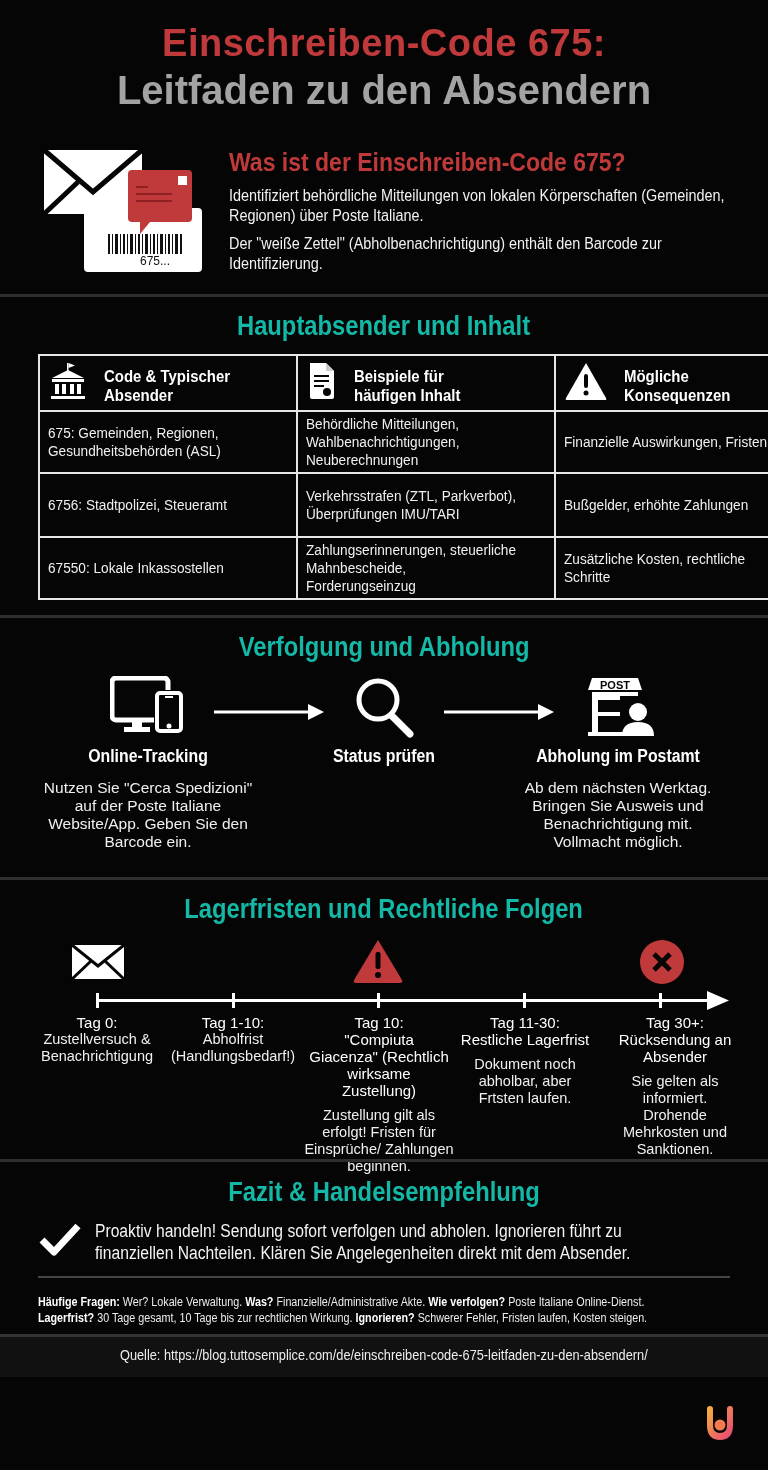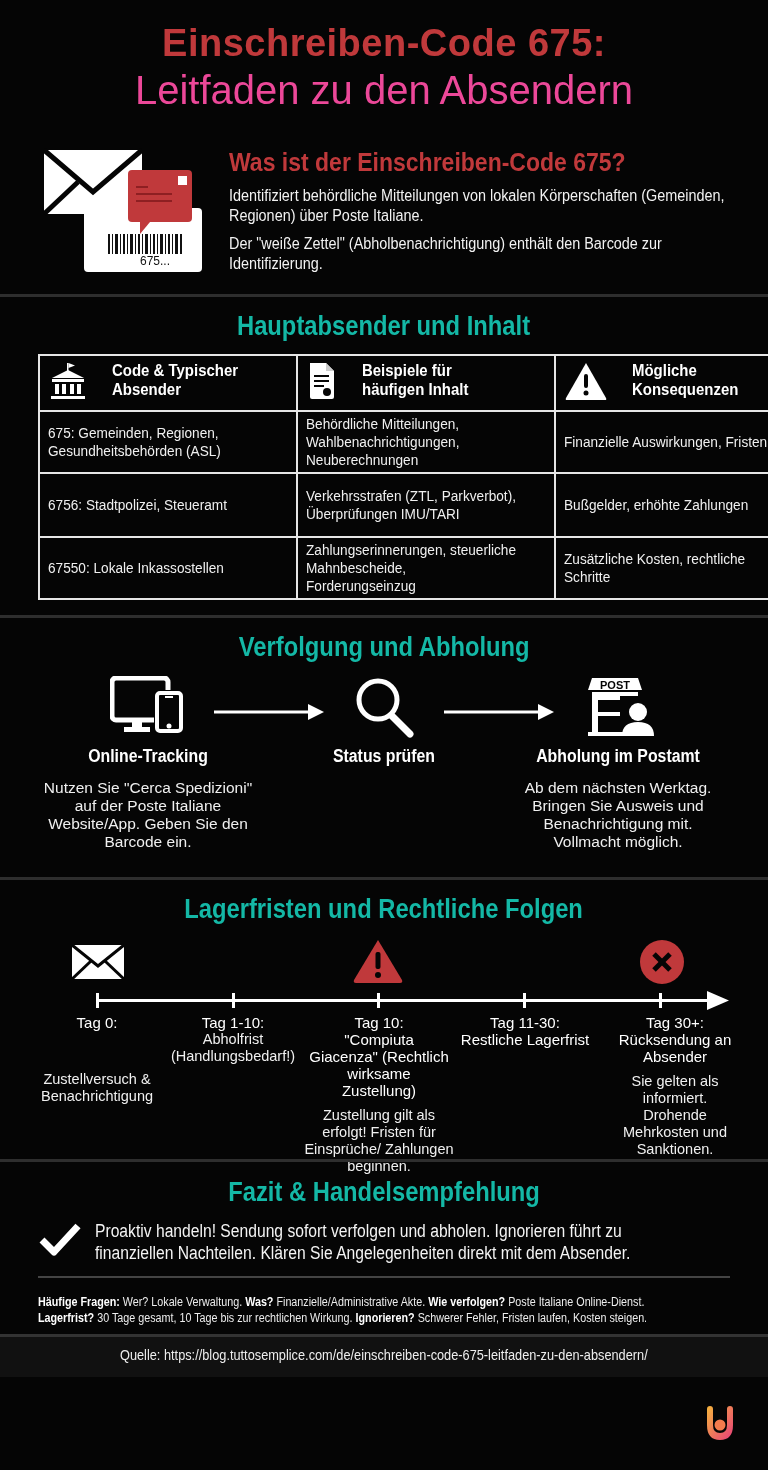--- a/index.html
+++ b/index.html
@@ -1,33 +1,33 @@
 <!DOCTYPE html>
 <html><head>
 <meta charset="utf-8">
 <style>
   html, body { margin:0; padding:0; }
   body { width:768px; height:1470px; background:#050505; color:#fff; font-family:"Liberation Sans", sans-serif; position:relative; overflow:hidden; }
   .abs { position:absolute; }
 
   .title1 { top:22px; left:0; width:768px; text-align:center; font-size:38px; font-weight:bold; color:#c0393b; letter-spacing:0.5px; }
-  .title2 { top:68px; left:0; width:768px; text-align:center; font-size:40px; font-weight:normal; color:#ec4899; }
+  .title2 { top:68px; left:0; width:768px; text-align:center; font-size:40px; font-weight:bold; color:#a3a3a3; }
 
   .divider { left:0; width:768px; height:3px; background:#2e2e2e; }
 
   .intro-h { top:148px; left:229px; font-size:25px; font-weight:bold; color:#c0393b; transform:scaleX(0.92); transform-origin:left; white-space:nowrap; }
   .intro-p { left:229px; width:510px; font-size:16px; line-height:20px; color:#f2f2f2; transform:scaleX(0.9); transform-origin:left; width:565px; }
 
   .sec-h { left:0; width:768px; text-align:center; font-size:27px; font-weight:bold; color:#14b8a6; }
   .sec-h span { display:inline-block; transform:scaleX(0.88); }
 
   table.t { position:absolute; top:354px; left:38px; width:692px; border-collapse:collapse; }
   table.t td { border:2px solid #e6e6e6; vertical-align:middle; padding:0 8px; font-size:15.5px; line-height:18px; color:#f0f0f0; }
   table.t th { border:2px solid #e6e6e6; text-align:left; padding:0 8px; height:54px; font-size:17px; font-weight:bold; line-height:19px; }
-  .hcell { display:flex; align-items:flex-start; gap:24px; }
+  .hcell { display:flex; align-items:flex-end; gap:16px; }
   .sq { display:inline-block; transform:scaleX(0.88); transform-origin:left; white-space:nowrap; }
 
   .step { text-align:center; position:absolute; width:240px; }
   .step-t { font-size:18px; font-weight:bold; }
   .step-p { font-size:15.5px; line-height:18px; margin-top:12px; color:#f0f0f0; }
   .step .sq, .tl .sq { transform-origin:center; }
 
   .tl { position:absolute; text-align:center; width:150px; }
   .tl-t { font-size:15px; font-weight:normal; line-height:17px; }
   .tl-p { font-size:14.5px; line-height:17px; color:#f0f0f0; }
@@ -248,34 +248,35 @@
     <rect x="1" y="3" width="3" height="15" fill="#fff"></rect>
     <rect x="137" y="3" width="3" height="15" fill="#fff"></rect>
     <rect x="282" y="3" width="3" height="15" fill="#fff"></rect>
     <rect x="428" y="3" width="3" height="15" fill="#fff"></rect>
     <rect x="564" y="3" width="3" height="15" fill="#fff"></rect>
   </svg>
 </div>
 
 <div class="tl" style="top:1014px;left:22px;">
   <div class="tl-t">Tag 0:</div>
-  <div class="tl-p" style="width:120px;margin-left:15px;margin-top:40px;">Zustellversuch &amp; Benachrichtigung</div>
+  <div class="tl-p" style="width:120px;margin-left:15px;">Zustellversuch &amp; Benachrichtigung</div>
 </div>
 <div class="tl" style="top:1014px;left:158px;">
   <div class="tl-t">Tag 1-10:</div>
   <div class="tl-p" style="width:130px;margin-left:10px;">Abholfrist (Handlungsbedarf!)</div>
 </div>
 <div class="tl" style="top:1014px;left:304px;">
   <div class="tl-t">Tag 10:</div>
   <div class="tl-t" style="width:140px;margin-left:5px;">"Compiuta Giacenza" (Rechtlich wirksame Zustellung)</div>
   <div class="tl-p2" style="width:150px;">Zustellung gilt als erfolgt! Fristen für Einsprüche/ Zahlungen beginnen.</div>
 </div>
 <div class="tl" style="top:1014px;left:450px;">
   <div class="tl-t">Tag 11-30:</div>
   <div class="tl-t">Restliche Lagerfrist</div>
+  <div class="tl-p2" style="width:110px;margin-left:20px;">Dokument noch abholbar, aber Frtsten laufen.</div>
 </div>
 <div class="tl" style="top:1014px;left:600px;">
   <div class="tl-t">Tag 30+:</div>
   <div class="tl-t" style="width:120px;margin-left:15px;">Rücksendung an Absender</div>
   <div class="tl-p2" style="width:130px;margin-left:10px;">Sie gelten als informiert. Drohende Mehrkosten und Sanktionen.</div>
 </div>
 
 <div class="abs divider" style="top:1159px;"></div>
 
 <div class="abs sec-h" style="top:1177px;"><span>Fazit &amp; Handelsempfehlung</span></div>

